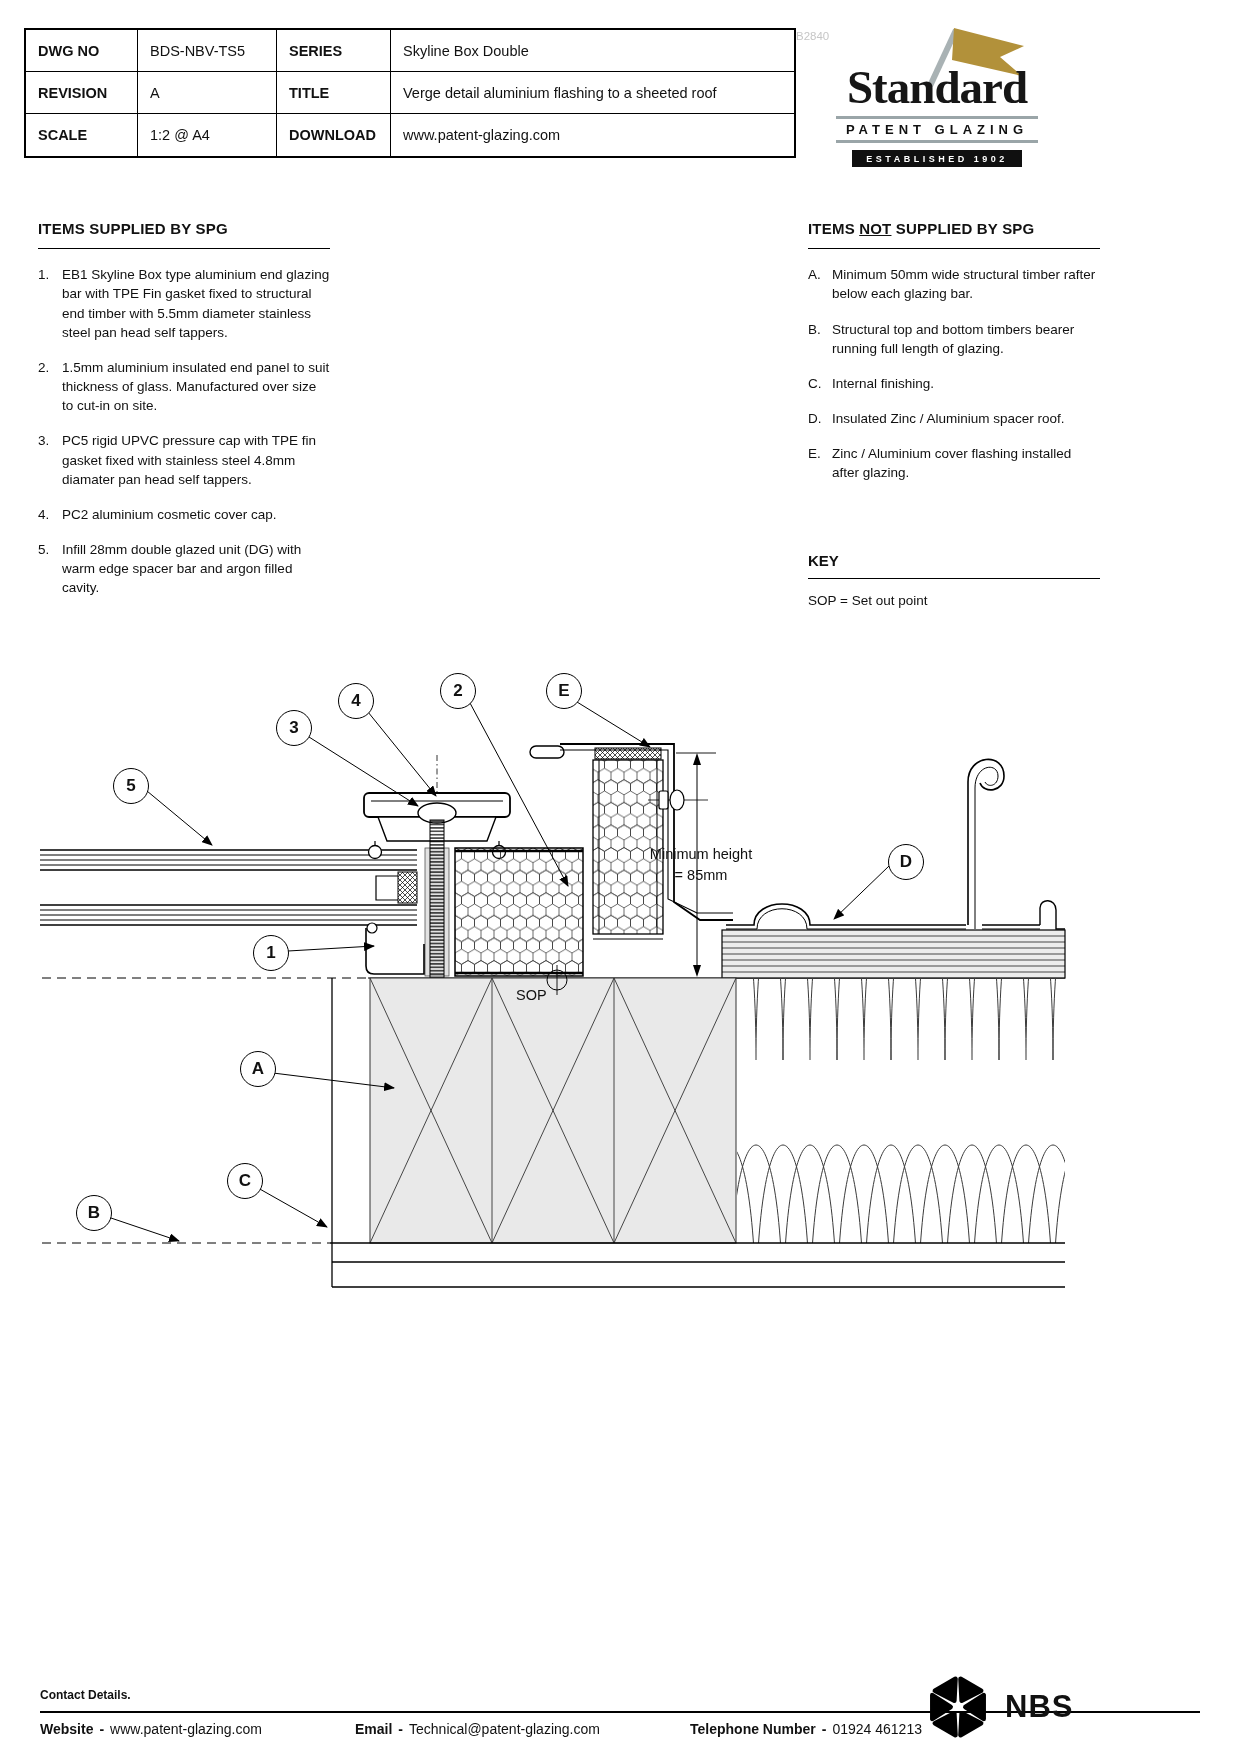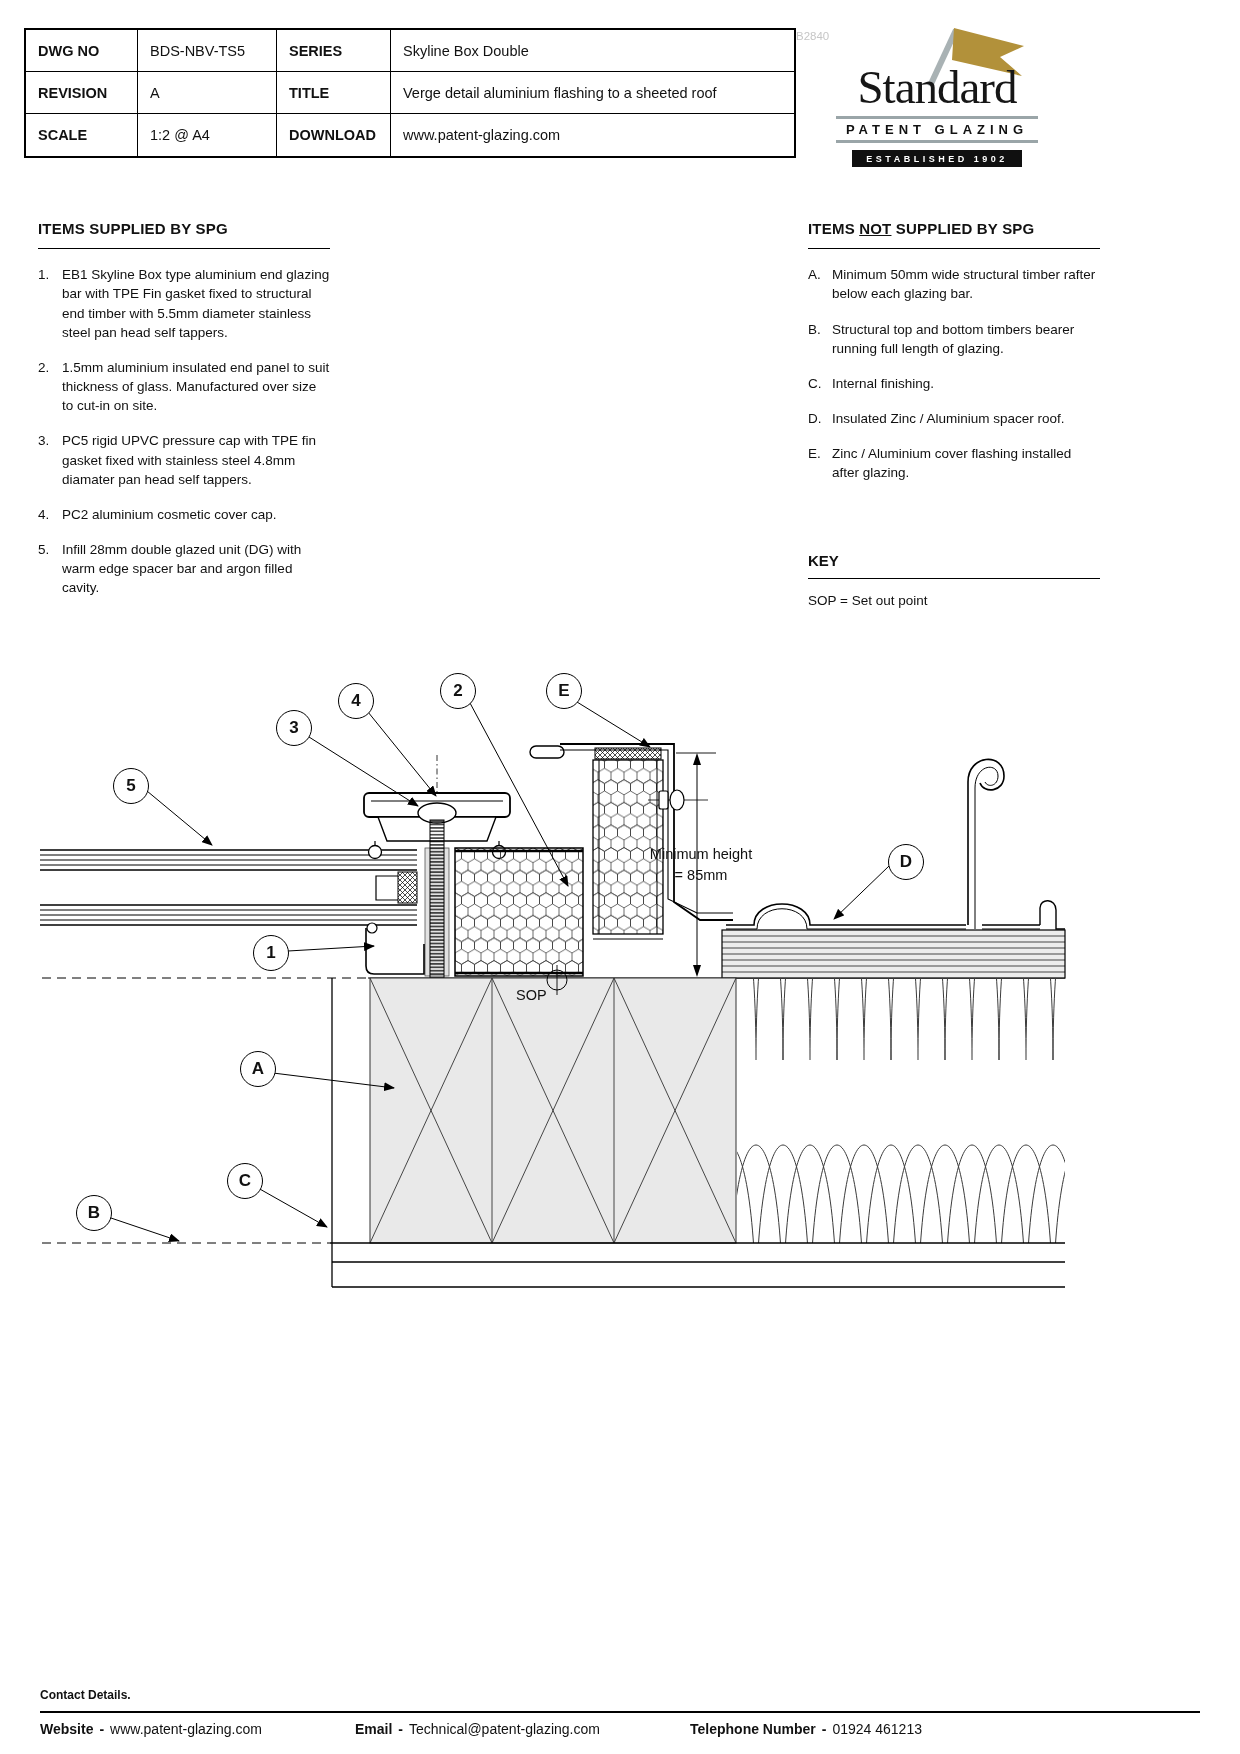--- a/index.html
+++ b/index.html
@@ -14,21 +14,21 @@
     border-right:1.5px solid #000;border-bottom:1.5px solid #000;background:#fff;}
   .tcell.lab{font-weight:bold;}
   .tcell.last-col{border-right:none;}
   .tcell.last-row{border-bottom:none;}
   .watermark{position:absolute;left:796px;top:30px;font-size:11.5px;color:#c6c6c6;}
 
   
   .logo{position:absolute;left:836px;top:24px;width:202px;text-align:center;}
   .logo .flagsvg{position:absolute;right:6px;top:0;}
   .logo-name{position:relative;margin-top:40px;font-family:"Liberation Serif",serif;
-    font-weight:normal;font-size:47px;letter-spacing:-1px;color:#161616;line-height:1;}
+    font-weight:bold;font-size:47px;letter-spacing:-1px;color:#161616;line-height:1;}
   .logo-rule{height:3px;background:#9aa5a8;margin:5px 0 3px 0;}
   .logo-sub{font-size:13px;font-weight:bold;letter-spacing:5px;color:#111;}
   .logo-rule2{height:3px;background:#9aa5a8;margin:3px 0 5px 0;}
   .logo-est{display:inline-block;background:#101010;color:#fff;font-size:9px;
     font-weight:bold;letter-spacing:3.5px;padding:4px 14px 3px 14px;}
 
   
   .col{position:absolute;width:292px;font-size:13.5px;line-height:1.42;}
   .col-left{left:38px;top:192px;}
   .col-right{left:808px;top:192px;}
@@ -341,14 +341,27 @@
   <div class="cgroup cg-web contact-row">
     <span class="lbl">Website</span><span class="sep">-</span><span>www.patent-glazing.com</span>
   </div>
   <div class="cgroup cg-mail contact-row">
     <span class="lbl">Email</span><span class="sep">-</span><span>Technical@patent-glazing.com</span>
   </div>
   <div class="cgroup cg-tel contact-row">
     <span class="lbl">Telephone Number</span><span class="sep">-</span><span>01924 461213</span>
   </div>
 
+  <div class="nbs">
+    <svg width="66" height="70" viewBox="-36 -37 72 74">
+      <g fill="#000" stroke="#000" stroke-width="5" stroke-linejoin="round">
+        <path d="M8 0 L28 -13 L28 13 Z"></path>
+        <path d="M8 0 L28 -13 L28 13 Z" transform="rotate(60)"></path>
+        <path d="M8 0 L28 -13 L28 13 Z" transform="rotate(120)"></path>
+        <path d="M8 0 L28 -13 L28 13 Z" transform="rotate(180)"></path>
+        <path d="M8 0 L28 -13 L28 13 Z" transform="rotate(240)"></path>
+        <path d="M8 0 L28 -13 L28 13 Z" transform="rotate(300)"></path>
+      </g>
+    </svg>
+    <span class="nbs-label">NBS</span>
+  </div>
 
 </div>
 
 </body></html>

